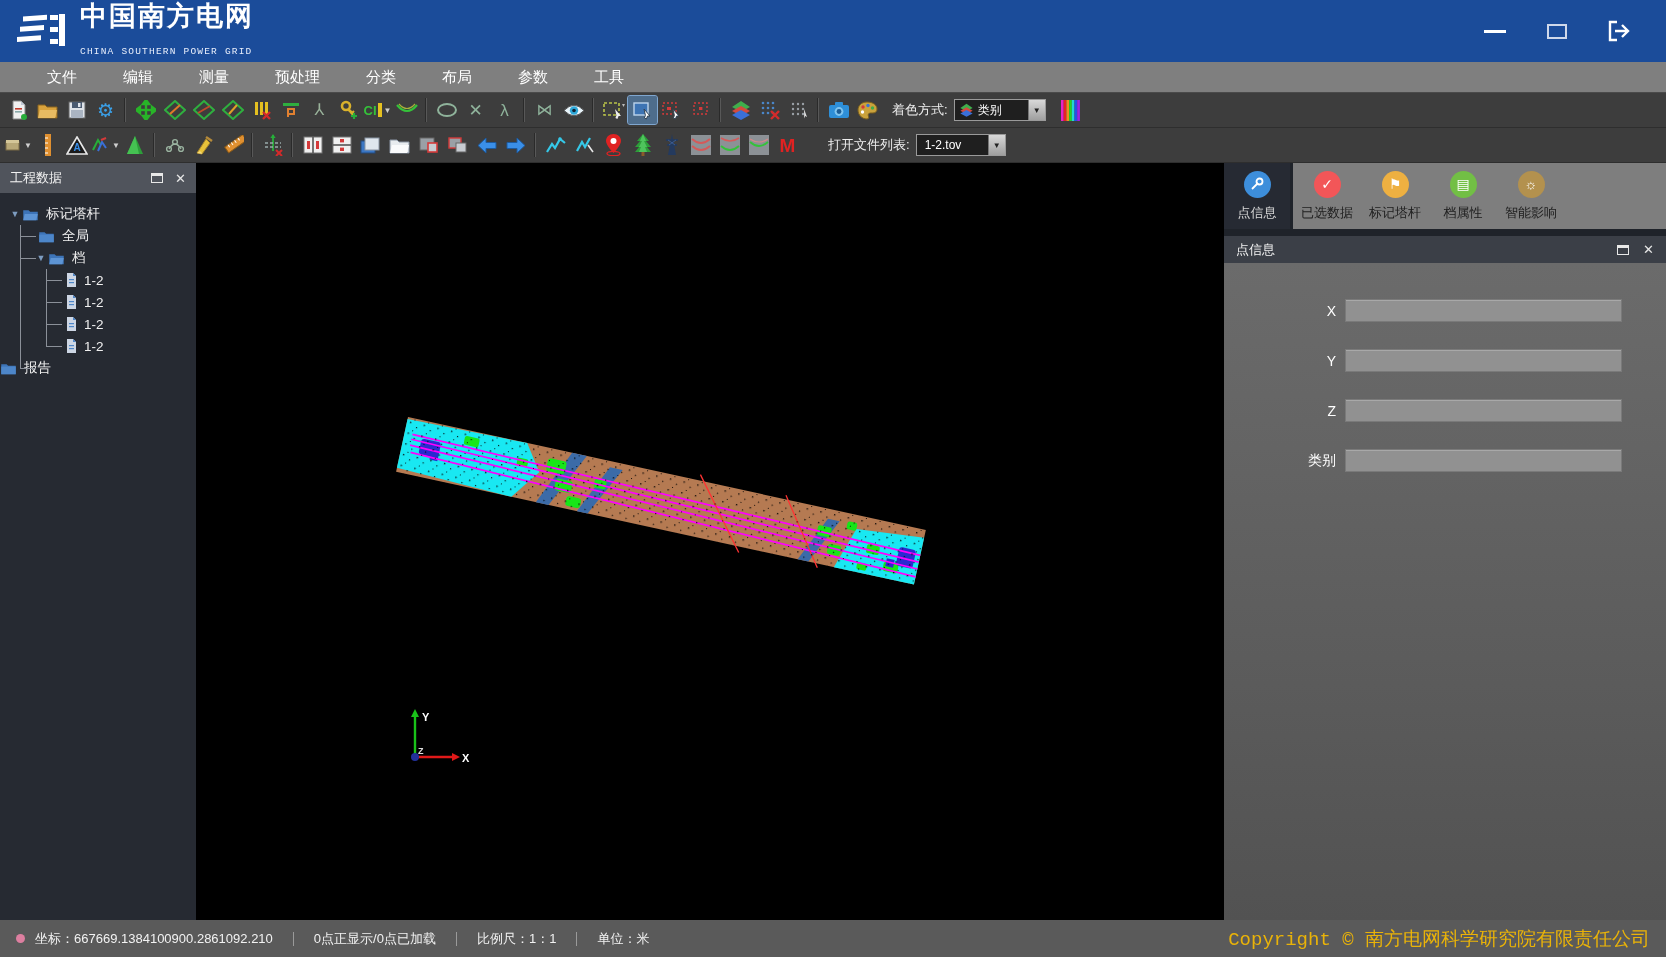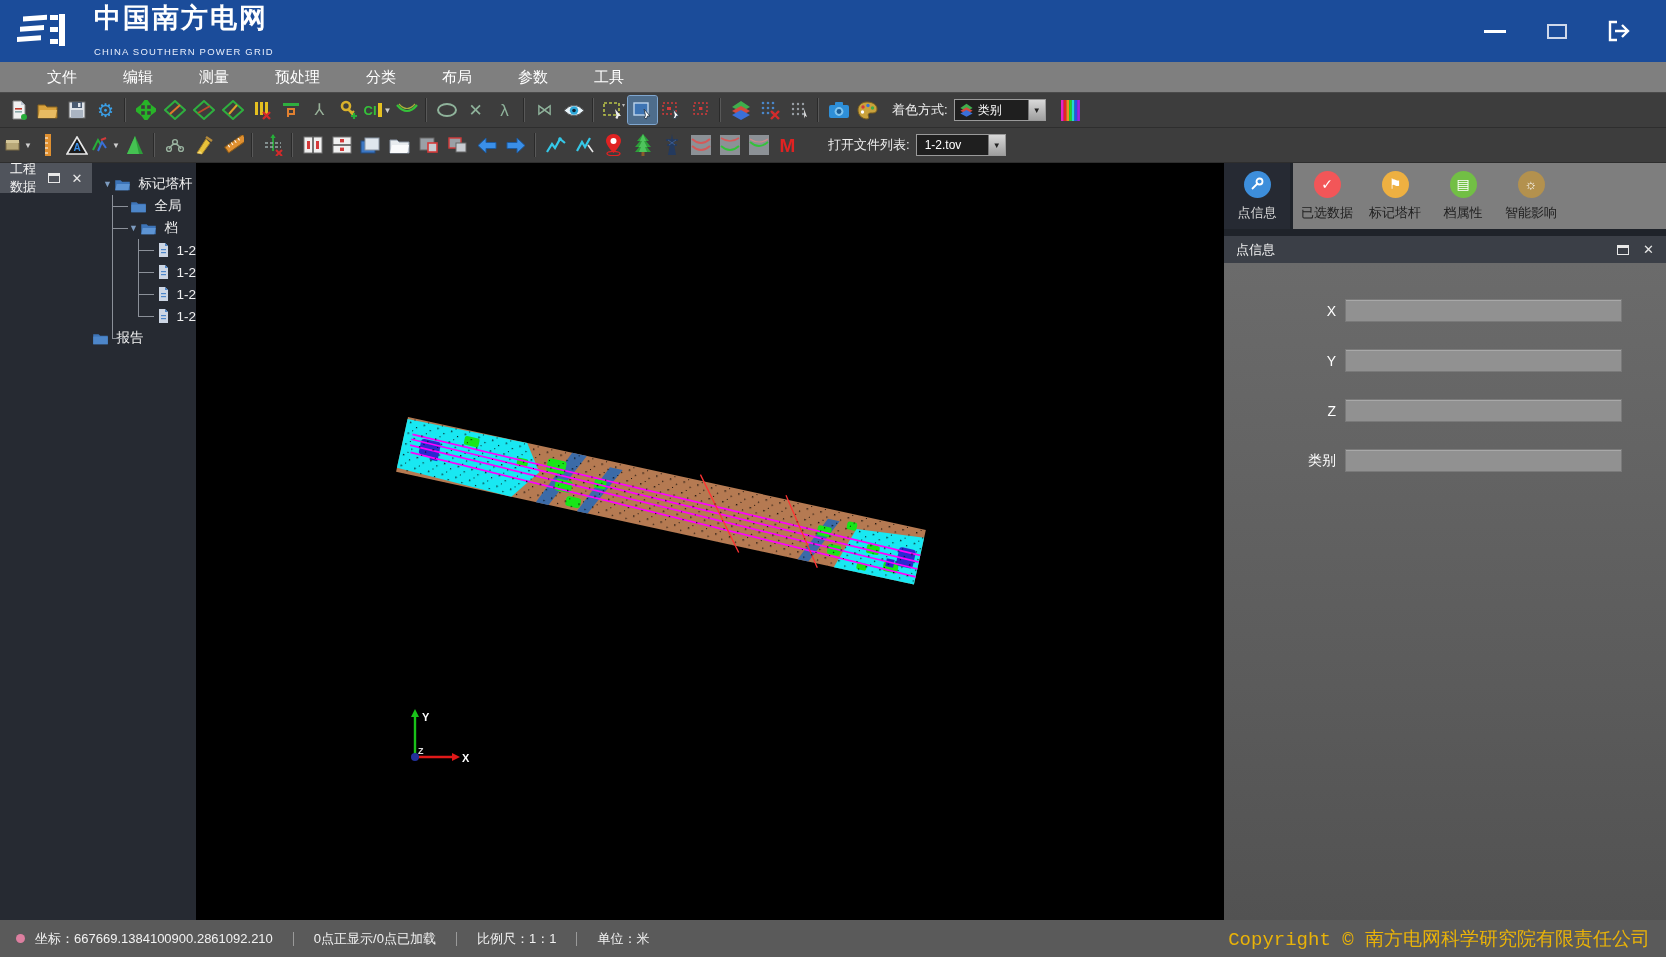--- a/index.html
+++ b/index.html
@@ -1,21 +1,21 @@
 <!DOCTYPE html>
 <html><head>
 <meta charset="utf-8">
 <style>
   * { box-sizing: border-box; margin: 0; padding: 0; }
   html,body { width:1666px; height:957px; overflow:hidden; }
   body { font-family:"Liberation Sans","DejaVu Sans",sans-serif; background:#4e4e4e; color:#fff; }
 
   
   .titlebar { height:62px; background:#1b4c9a; display:flex; align-items:center; padding:0 16px; }
-  .logo-wrap { display:flex; align-items:center; gap:24px; }
+  .logo-wrap { display:flex; align-items:center; gap:10px;font-family:Liberation Mono, monospace; }
   .brand-text { display:flex; flex-direction:column; line-height:1; }
   .brand-cn { font-size:27px; font-weight:bold; letter-spacing:2px; }
   .brand-en { font-size:9.5px; letter-spacing:1.2px; margin-top:15px; color:#e8eefb; }
   .app-title { font-size:24px; font-weight:bold; margin-left:18px; letter-spacing:1px; }
   .win-controls { margin-left:auto; display:flex; align-items:center; gap:36px; padding-right:18px; }
   .win-btn { width:26px; height:22px; display:flex; align-items:center; justify-content:center; cursor:pointer; }
   .min-glyph { width:22px; height:3px; background:#fff; }
   .max-glyph { width:20px; height:15px; border:2px solid #cfd8ea; }
 
   
@@ -31,21 +31,21 @@
   .sep { width:1px; height:24px; background:#585858; box-shadow:-1px 0 0 #2a2a2a; margin:0 5px; }
   .glyph { font-size:16px; line-height:1; }
   .tb-label { font-size:13px; color:#eee; margin:0 6px 0 10px; white-space:nowrap; }
   .tb-select { height:22px; background:#1f1f1f; border:1px solid #9a9a9a; display:flex; align-items:center; padding-left:4px; cursor:pointer; }
   .tb-select .val { font-size:12px; color:#fff; flex:1; padding:0 4px; white-space:nowrap; }
   .dd-btn { width:17px; height:100%; background:linear-gradient(#d8d8d8,#9f9f9f); color:#222; font-size:8px; display:flex; align-items:center; justify-content:center; border-left:1px solid #777; }
   .mini-caret { font-size:8px; color:#cfcfcf; margin-left:1px; }
 
   
   .main { display:flex; height:757px; }
-  .left-panel { width:196px; background:#262a32; display:flex; flex-direction:row; }
+  .left-panel { width:196px; background:#262a32; display:flex; flex-direction:column; }
   .panel-header { height:30px; background:#50545c; display:flex; align-items:center; padding:0 10px; font-size:13px; color:#f2f2f2; }
   .panel-header .ph-icons { margin-left:auto; display:flex; align-items:center; gap:12px; }
   .restore-box { width:12px; height:10px; border:1px solid #e8e8e8; border-top-width:3px; cursor:pointer; }
   .close-x { font-size:13px; color:#e8e8e8; cursor:pointer; line-height:1; }
 
   .tree { position:relative; padding-top:10px; flex:1; }
   .tree-row { height:22px; display:flex; align-items:center; font-size:13.5px; color:#f0f0f0; cursor:pointer; white-space:nowrap; }
   .tree-row .caret { width:14px; text-align:center; font-size:9px; color:#7d9cc0; }
   .tree-row .ico { margin-right:7px; display:flex; }
   .guide { position:absolute; background:#8b9099; }

